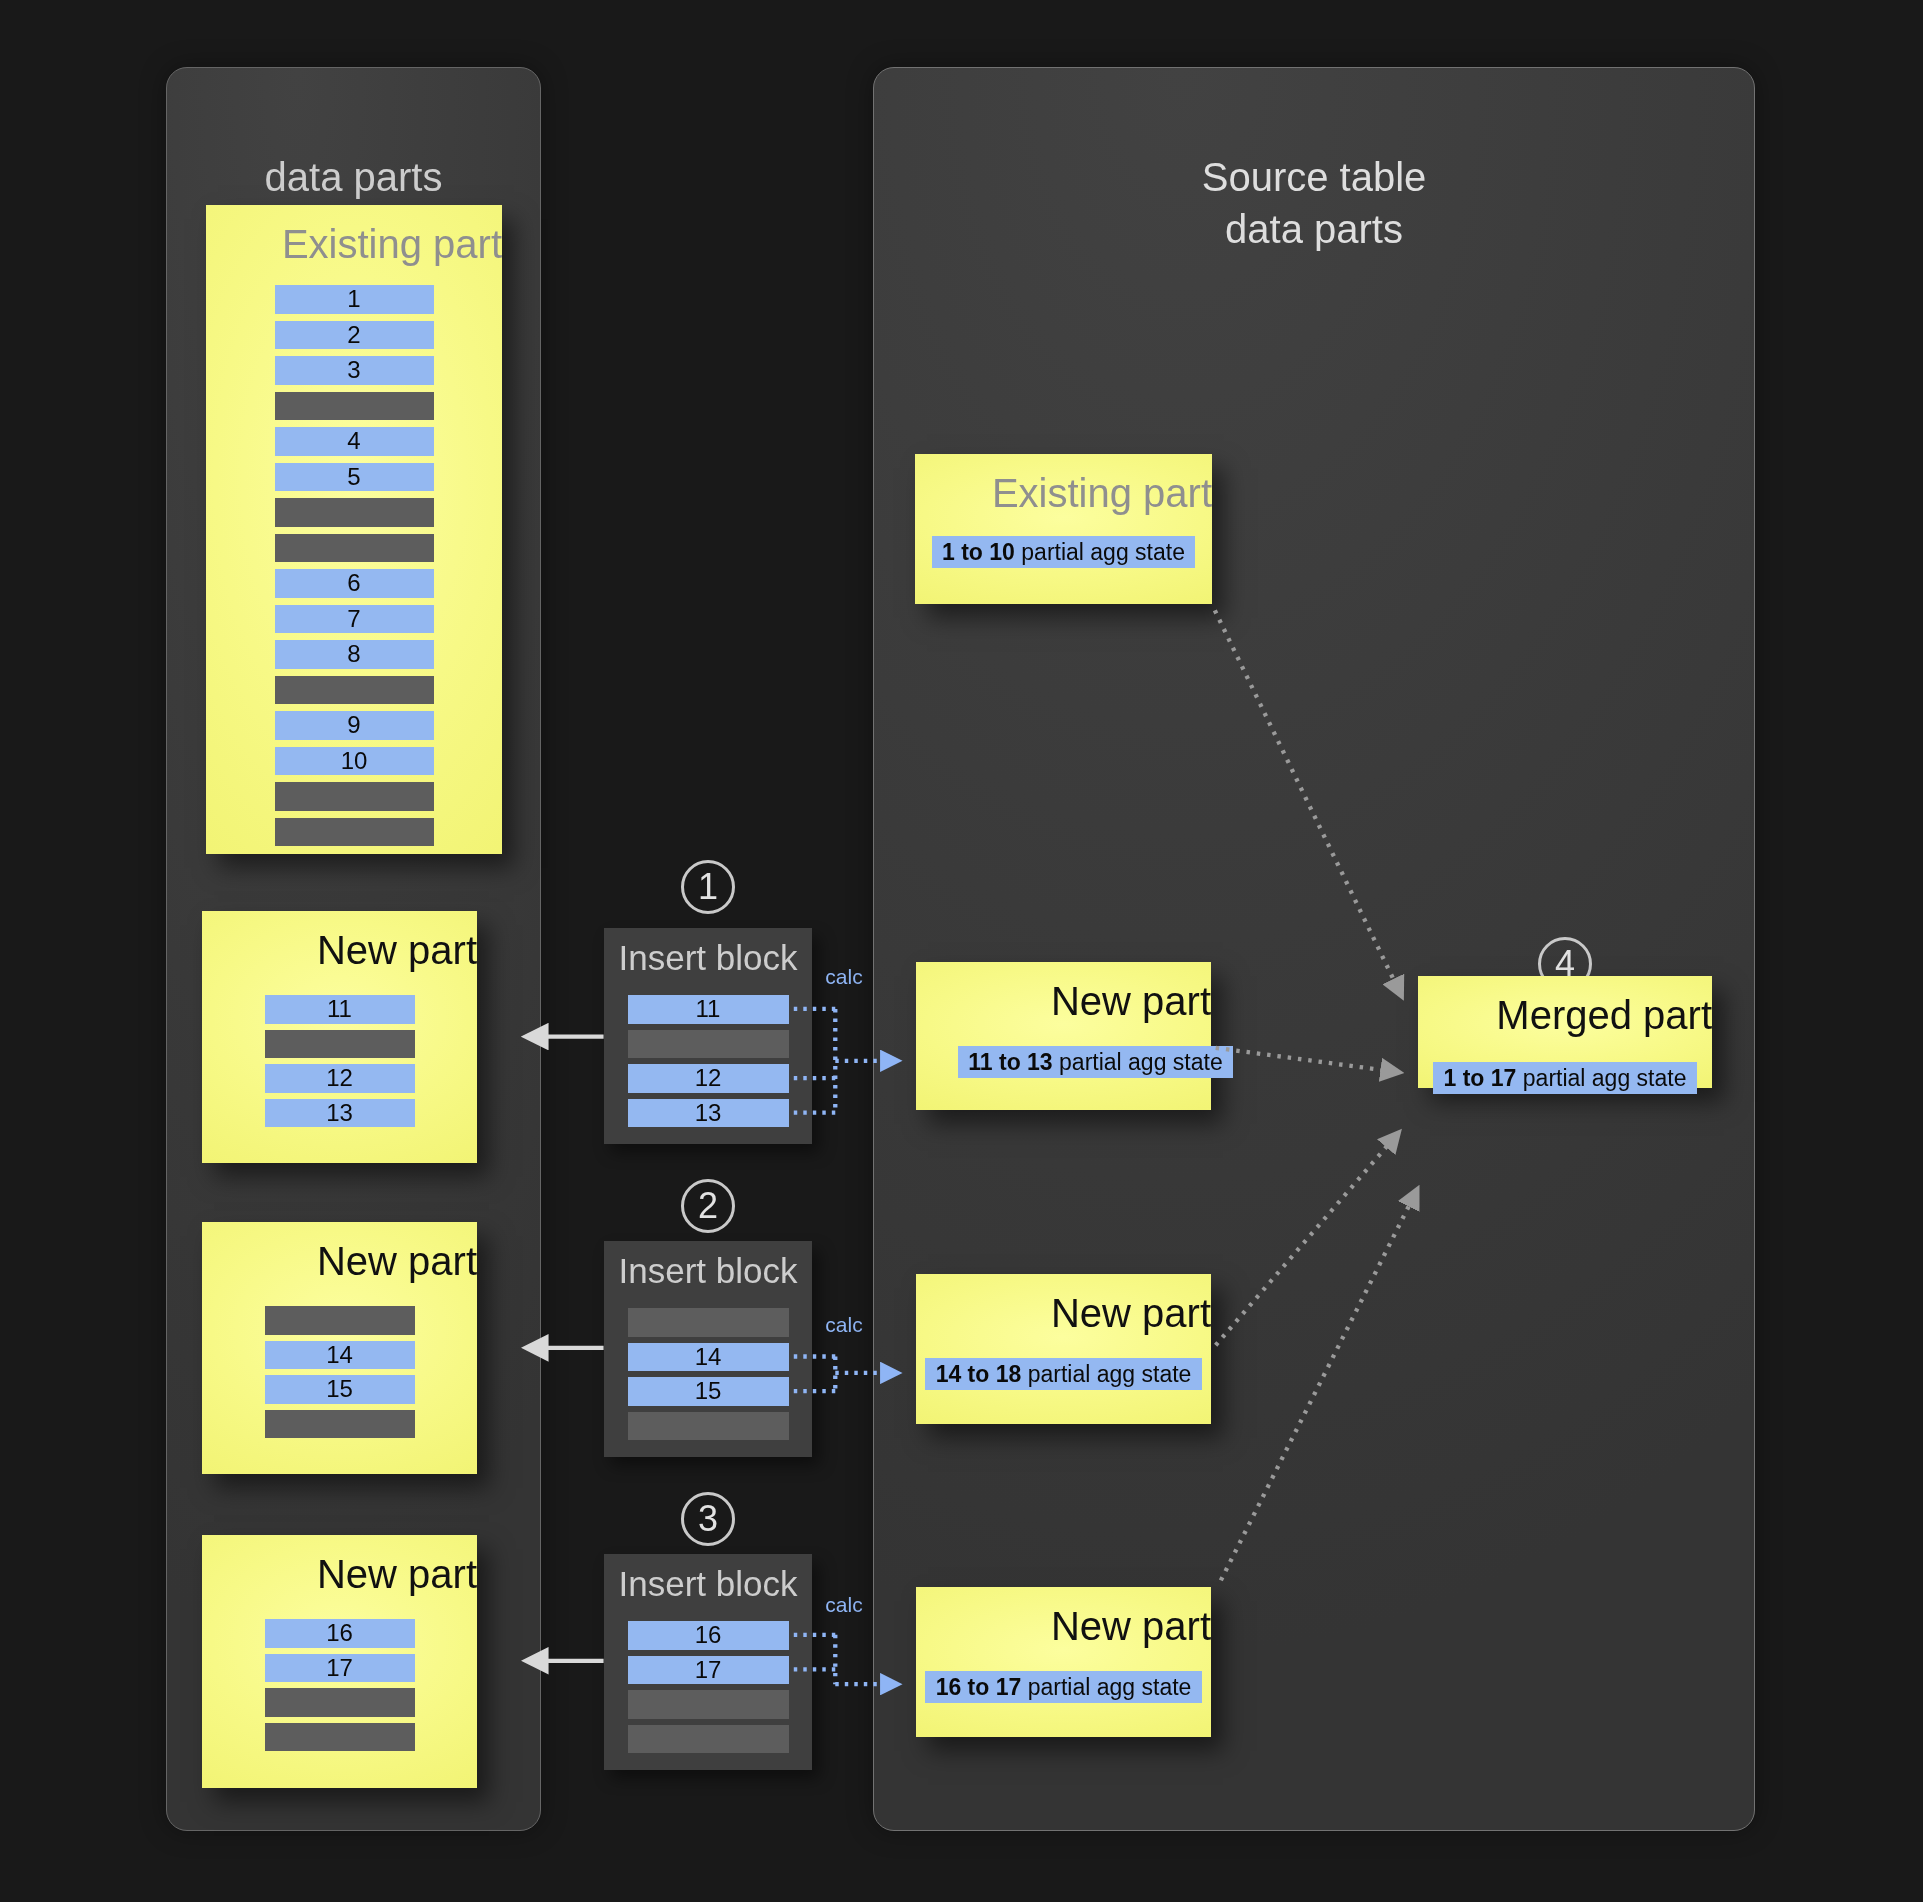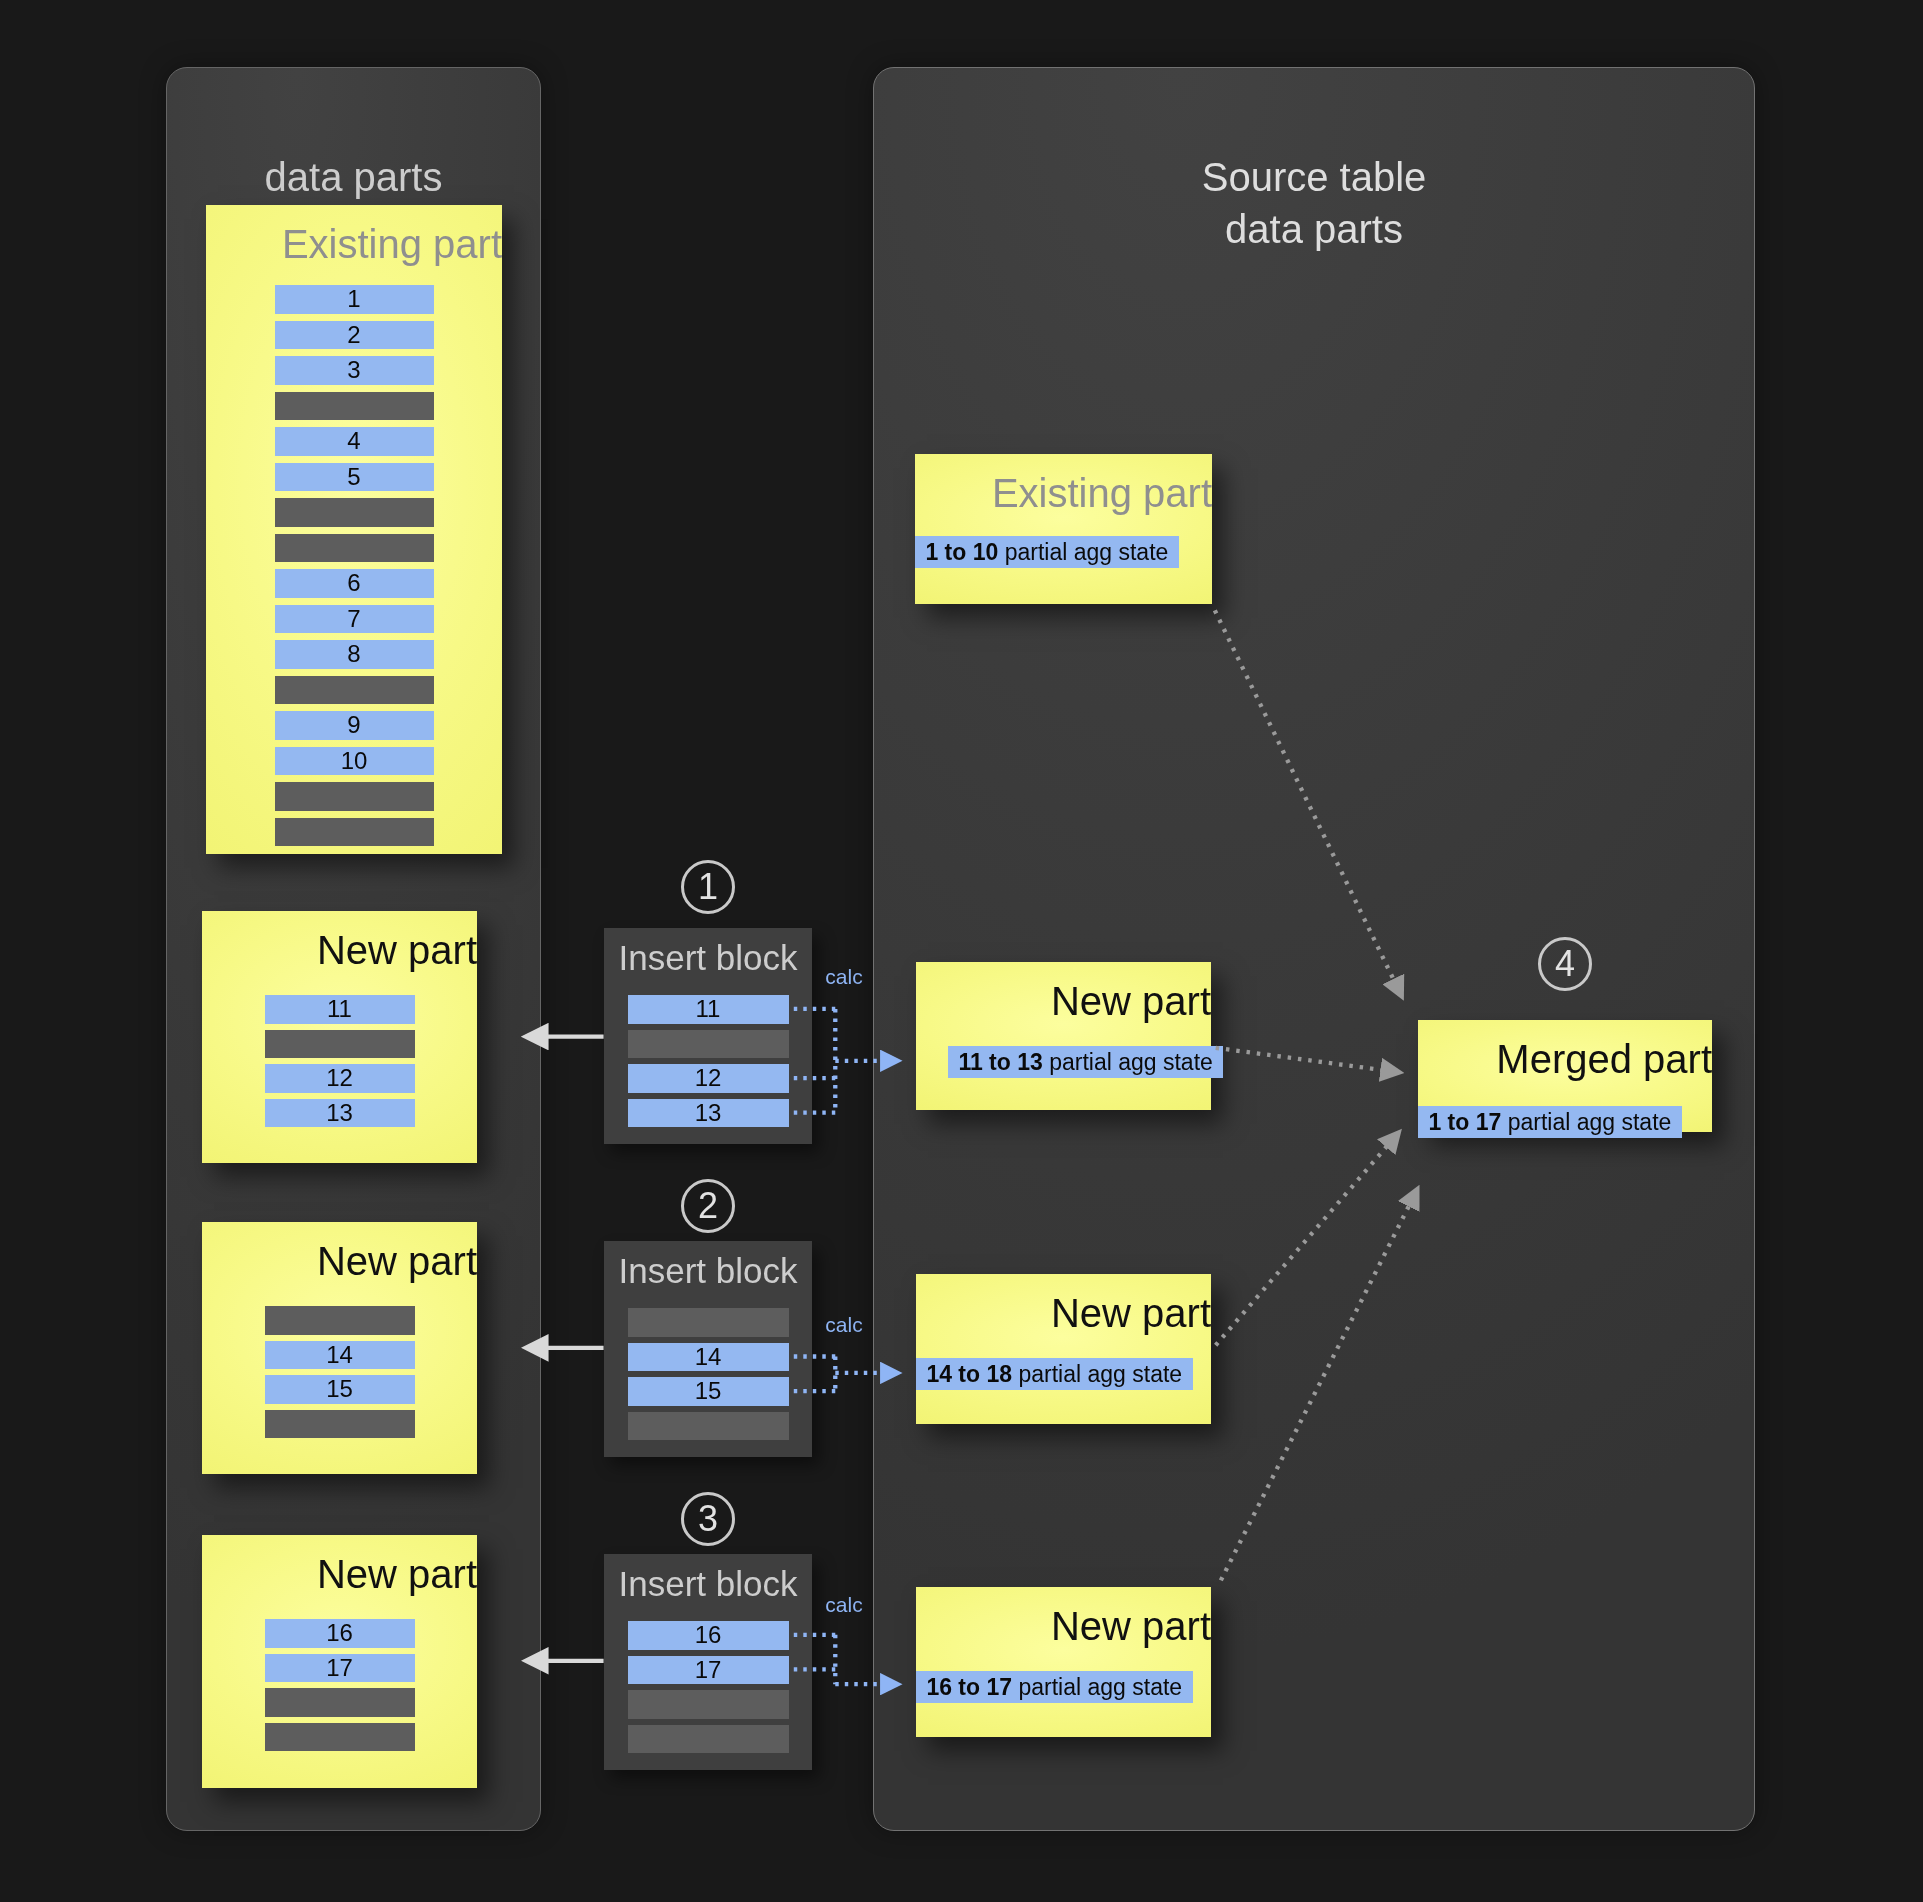--- a/index.html
+++ b/index.html
@@ -42,21 +42,21 @@
   .rows.tight{gap:6px;}
   .row{
     height:28.5px;display:flex;align-items:center;justify-content:center;
     font-size:24px;color:#0a0a0a;flex:0 0 auto;
   }
   .row-blue{background:var(--row-blue,#94b8f1);}
   .row-gray{background:var(--row-gray,#5d5d5d);}
   .w184{width:159px;}.w174{width:150px;}.w186{width:161px;}
   
   .chip{
-    position:absolute;left:0;width:100%;text-align:left;border-radius:7px;
+    position:absolute;left:0;width:100%;text-align:center;border-radius:7px;
   }
   .chip-inner{
     display:inline-block;background:var(--row-blue,#94b8f1);
     padding:2.6px 10.4px;font-size:23px;color:#0a0a0a;white-space:nowrap;
   }
   .chip-inner b{font-weight:bold;}
   
   .insert-block{
     position:absolute;left:604px;width:208px;height:216px;
     background:#3f3f3f;box-shadow:7px 8.6px 15.6px rgba(0,0,0,.45);
@@ -207,21 +207,21 @@
   </div>
 
   <div class="part" style="left:916px;top:1587px;width:295px;height:150px;">
     <div class="part-title">New part</div>
     <div class="chip" style="top:84px;text-decoration:underline;">
       <span class="chip-inner"><b>16 to 17</b><span> partial agg state</span></span>
     </div>
   </div>
 
   <div class="step-circle" style="left:1538px;top:937px;">4</div>
-  <div class="part" style="left:1418px;top:1020px;width:294px;height:112px;">
+  <div class="part" style="left:1418px;top:976px;width:294px;height:112px;">
     <div class="part-title">Merged part</div>
     <div class="chip" style="top:86px;">
       <span class="chip-inner"><b>1 to 17</b><span> partial agg state</span></span>
     </div>
   </div>
 
   <svg class="overlay" width="1923" height="1902" viewBox="0 0 2224 2200">
     <defs>
       <marker id="head-white" viewBox="0 0 10 10" refX="7" refY="5" markerWidth="6.4" markerHeight="6.4" orient="auto">
         <path d="M0,0 L10,5 L0,10 z" fill="#d9d9d9"></path>

